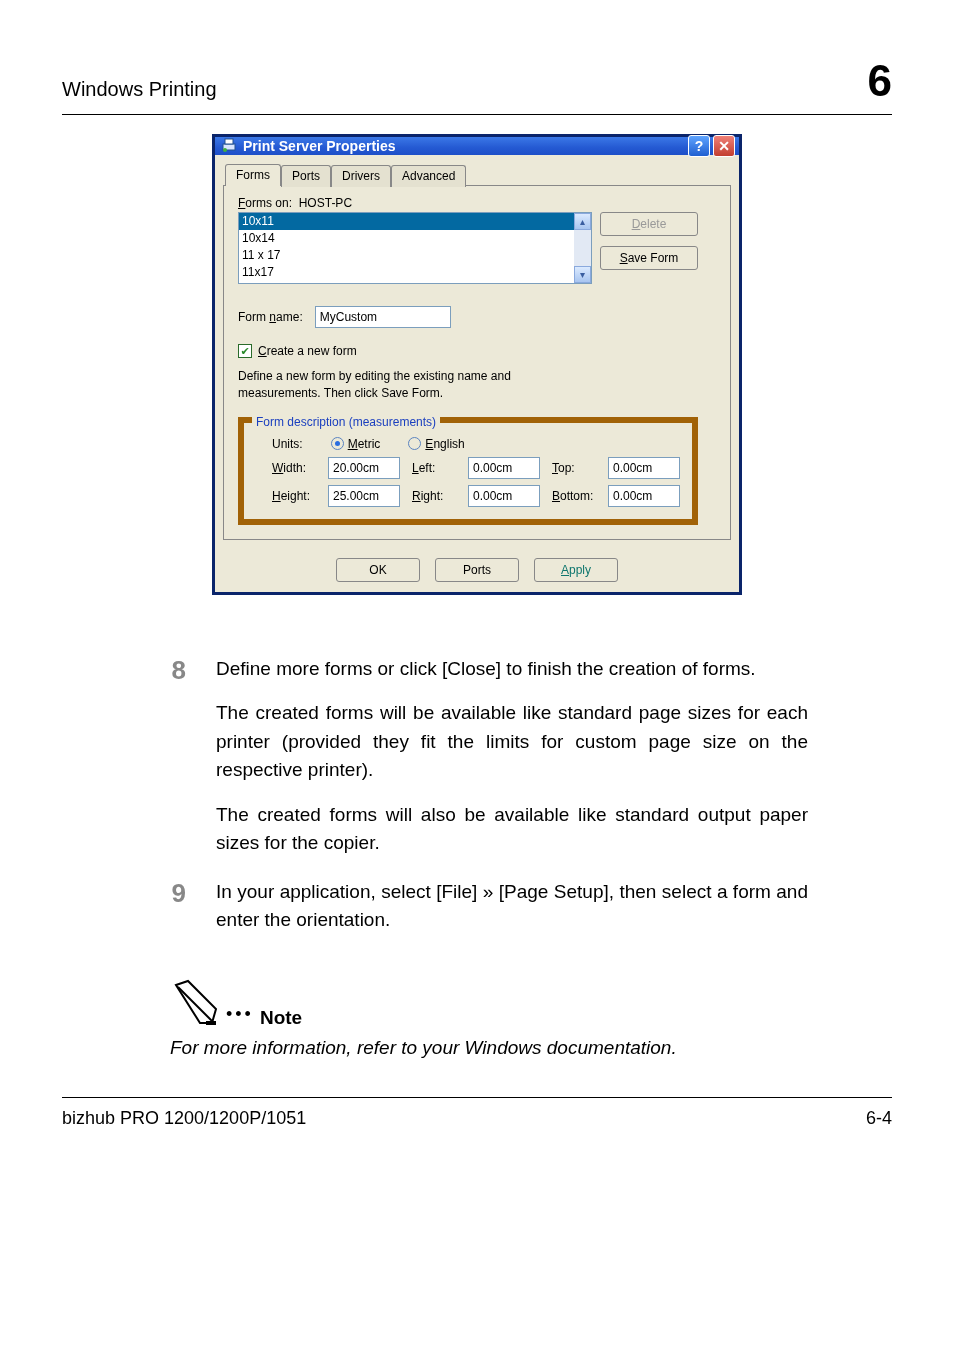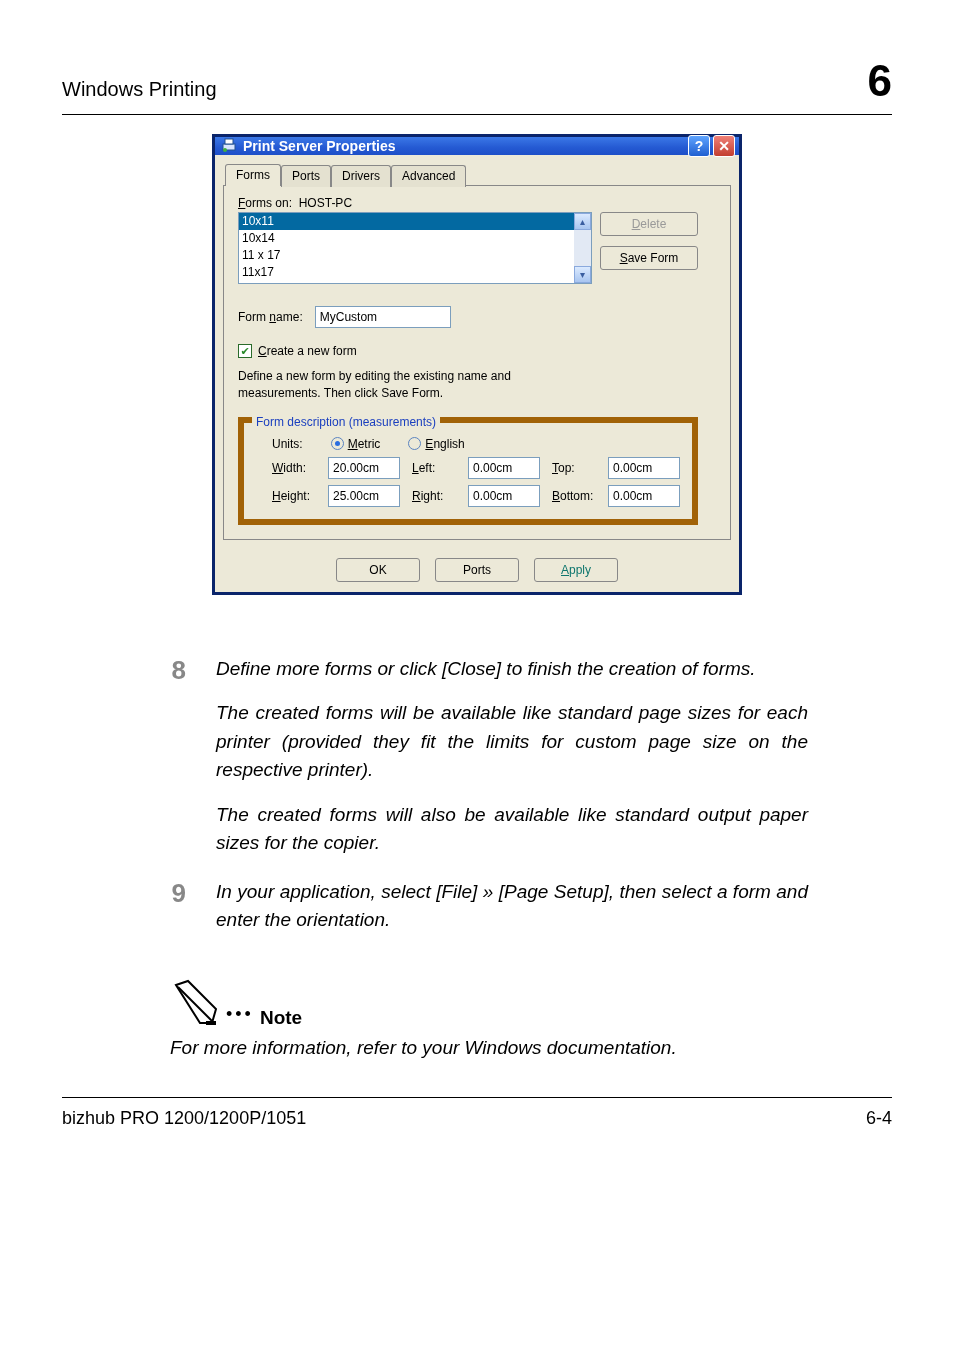--- a/index.html
+++ b/index.html
@@ -140,21 +140,21 @@
     .pair.mar label { width: 48px; }
 
     .okrow { display: flex; justify-content: center; gap: 15px; padding: 8px 0 10px; }
     .okbtn { width: 84px; height: 24px; background: #ece9d8; border: 1px solid #888; border-radius: 3px; font-size: 12px; line-height: 22px; text-align: center; }
     .okbtn.disabled { color: #0f766e; }
 
     
     .textblock { margin: 60px 84px 0 100px; }
     .num-row { display: flex; gap: 30px; }
     .step-num { font-size: 26px; color: #888; font-weight: bold; width: 24px; text-align: right; }
-    .para { font-size: 19px; line-height: 1.5; text-align: justify; font-style: italic; }
+    .para { font-size: 19px; line-height: 1.5; text-align: justify; }
     .para + .para { margin-top: 16px; }
     .note-row { display: flex; align-items: flex-end; gap: 6px; margin-top: 44px; margin-left: 108px; margin-bottom: 8px; }
     .note-pen { width: 50px; height: 50px; }
     .note-dots { letter-spacing: 3px; font-size: 18px; transform: translateY(-4px); }
     .note-label { font-size: 19px; font-weight: bold; }
     .note-text { margin-left: 108px; font-style: italic; font-size: 19px; }
 
     .footer-hr { border: none; border-top: 1px solid #000; margin: 38px 0 10px; }
     .footer { display: flex; justify-content: space-between; font-size: 18px; }
   </style>

